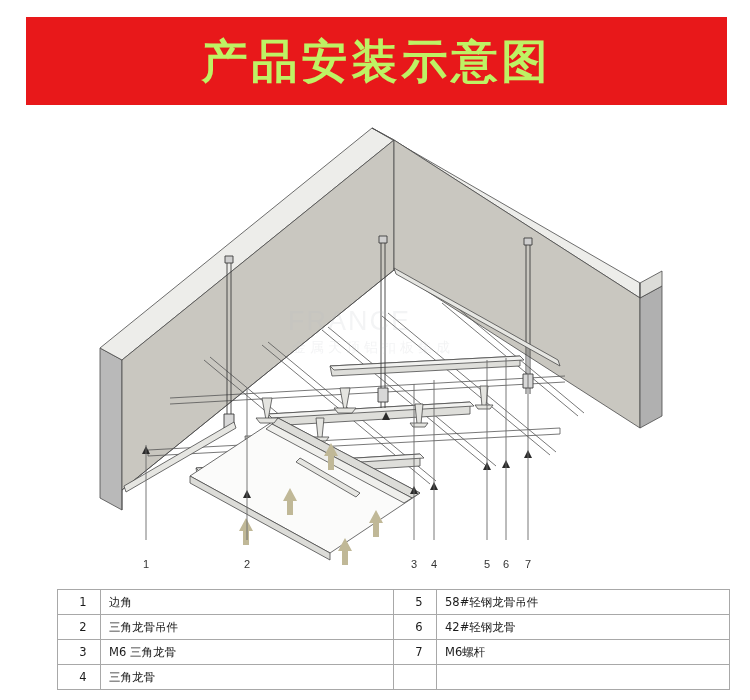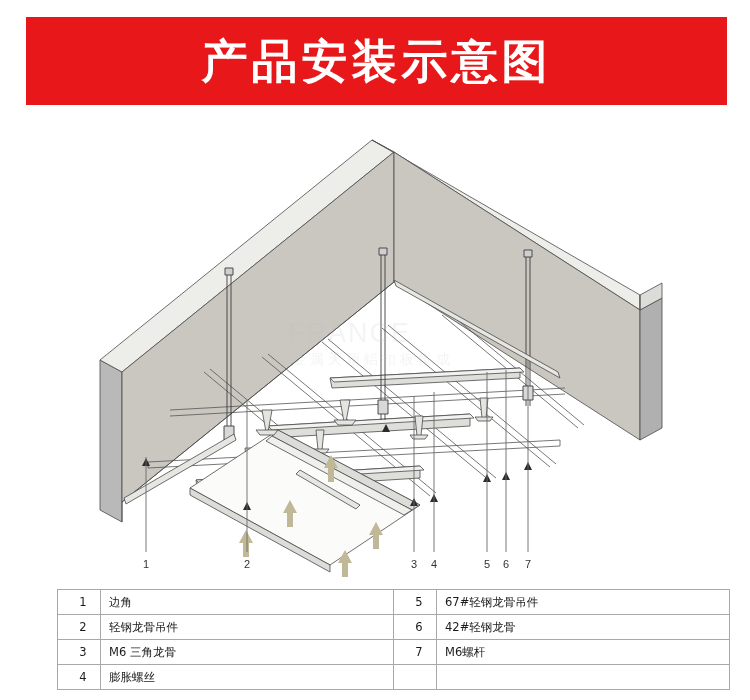--- a/index.html
+++ b/index.html
@@ -10,32 +10,32 @@
     position:relative;overflow:hidden;
   }
 
   
   #banner{
     position:absolute;left:26px;top:17px;width:701px;height:88px;
     background:#e8181a;
     display:flex;align-items:center;justify-content:center;
   }
   #banner-title{
-    color:#ffffff;
+    color:#bef264;
     font-size:46px;
     font-weight:bold;
     letter-spacing:4px;
     line-height:1;
     font-family:"DejaVu Sans","Liberation Sans",sans-serif;
     white-space:nowrap;
   }
 
   
   #illus{
-    position:absolute;left:0;top:110px;width:750px;height:470px;
+    position:absolute;left:0;top:98px;width:750px;height:470px;
   }
   #illus svg{display:block;}
 
   .wm{
     font-family:"Liberation Sans",sans-serif;
     fill:#b9bcc2;
     opacity:.55;
   }
 
   
@@ -252,34 +252,34 @@
     <div class="callout-num" style="left: 506px; top: 558px;">6</div>
     <div class="callout-num" style="left: 528px; top: 558px;">7</div>
   </div>
 
 <table id="parts-table">
   <tbody id="parts-body">
       <tr>
         <td class="idx">1</td>
         <td class="desc">边角</td>
         <td class="idx">5</td>
-        <td class="desc">67#轻钢龙骨吊件</td>
+        <td class="desc">58#轻钢龙骨吊件</td>
       </tr>
       <tr>
         <td class="idx">2</td>
-        <td class="desc">轻钢龙骨吊件</td>
+        <td class="desc">三角龙骨吊件</td>
         <td class="idx">6</td>
         <td class="desc">42#轻钢龙骨</td>
       </tr>
       <tr>
         <td class="idx">3</td>
         <td class="desc">M6 三角龙骨</td>
         <td class="idx">7</td>
         <td class="desc">M6螺杆</td>
       </tr>
       <tr>
         <td class="idx">4</td>
-        <td class="desc">膨胀螺丝</td>
+        <td class="desc">三角龙骨</td>
         <td class="idx"></td>
         <td class="desc"></td>
       </tr>
     </tbody>
 </table>
 
 </body></html>

